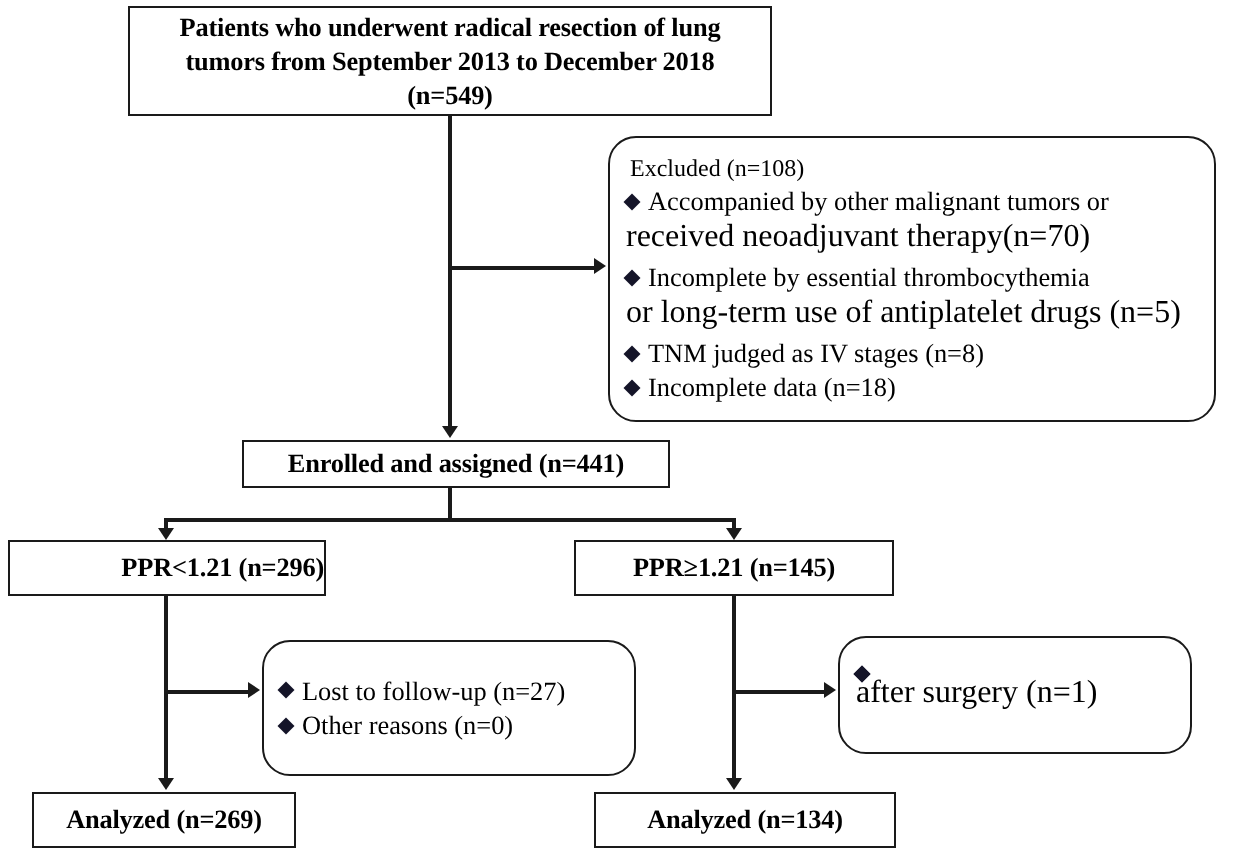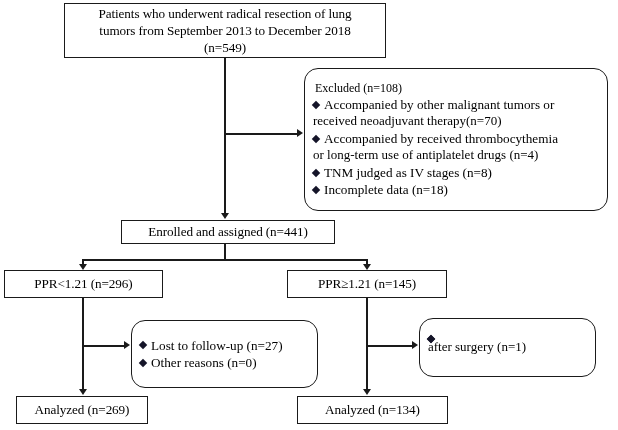--- a/index.html
+++ b/index.html
@@ -27,20 +27,21 @@
     z-index: 3;
   }
   .node.rect { border-radius: 0; }
   .node.round { border-radius: 14px; }
   .node.center { align-items: center; text-align: center; }
   .line {
     font-size: 13.2px;
     line-height: 1.30;
     white-space: nowrap;
     letter-spacing: -0.1px;
+    font-weight: bold;
   }
   .node.center .line { width: 100%; }
   .bullet-list {
     padding: 0 6px 0 8px;
   }
   .blist-head {
     font-size: 12px;
     line-height: 1.30;
     white-space: nowrap;
     padding-left: 2px;
@@ -56,21 +57,21 @@
     position: absolute;
     left: 0;
     top: 50%;
     width: 6px;
     height: 6px;
     margin-top: -3px;
     background: #141428;
     transform: rotate(45deg);
   }
   .bcont {
-    font-size: 13px;
+    font-size: 16px;
     line-height: 1.30;
     white-space: nowrap;
     padding-left: 0px;
   }
   
   .conn {
     position: absolute;
     background: #1a1a1a;
     z-index: 1;
   }
@@ -130,39 +131,39 @@
   <div class="node round" style="left:304px; top:68px; width:304px; height:143px;">
     <div class="bullet-list">
       <div class="blist-head">Excluded (n=108)</div>
       <div class="bitem">
         <span class="dia"></span>
         <span>Accompanied by other malignant tumors or</span>
       </div>
       <div class="bcont">received neoadjuvant therapy(n=70)</div>
       <div class="bitem">
         <span class="dia"></span>
-        <span>Accompanied by received thrombocythemia</span>
-      </div>
-      <div class="bcont">or long-term use of antiplatelet drugs (n=4)</div>
+        <span>Incomplete by essential thrombocythemia</span>
+      </div>
+      <div class="bcont">or long-term use of antiplatelet drugs (n=5)</div>
       <div class="bitem">
         <span class="dia"></span>
         <span>TNM judged as IV stages (n=8)</span>
       </div>
       <div class="bitem">
         <span class="dia"></span>
         <span>Incomplete data (n=18)</span>
       </div>
     </div>
   </div>
 
   <div class="node rect center" style="left:121px; top:220px; width:214px; height:24px;">
     <div class="line">Enrolled and assigned (n=441)</div>
   </div>
 
-  <div class="node rect center" style="left:4px; top:270px; width:159px; height:28px;">
+  <div class="node rect center" style="left:4px; top:270px; width:159px; height:28px;text-align:right;">
     <div class="line">PPR&lt;1.21 (n=296)</div>
   </div>
 
   <div class="node rect center" style="left:287px; top:270px; width:160px; height:28px;">
     <div class="line">PPR≥1.21 (n=145)</div>
   </div>
 
   <div class="node round" style="left:131px; top:320px; width:187px; height:68px;">
     <div class="bullet-list">
       <div class="bitem">

